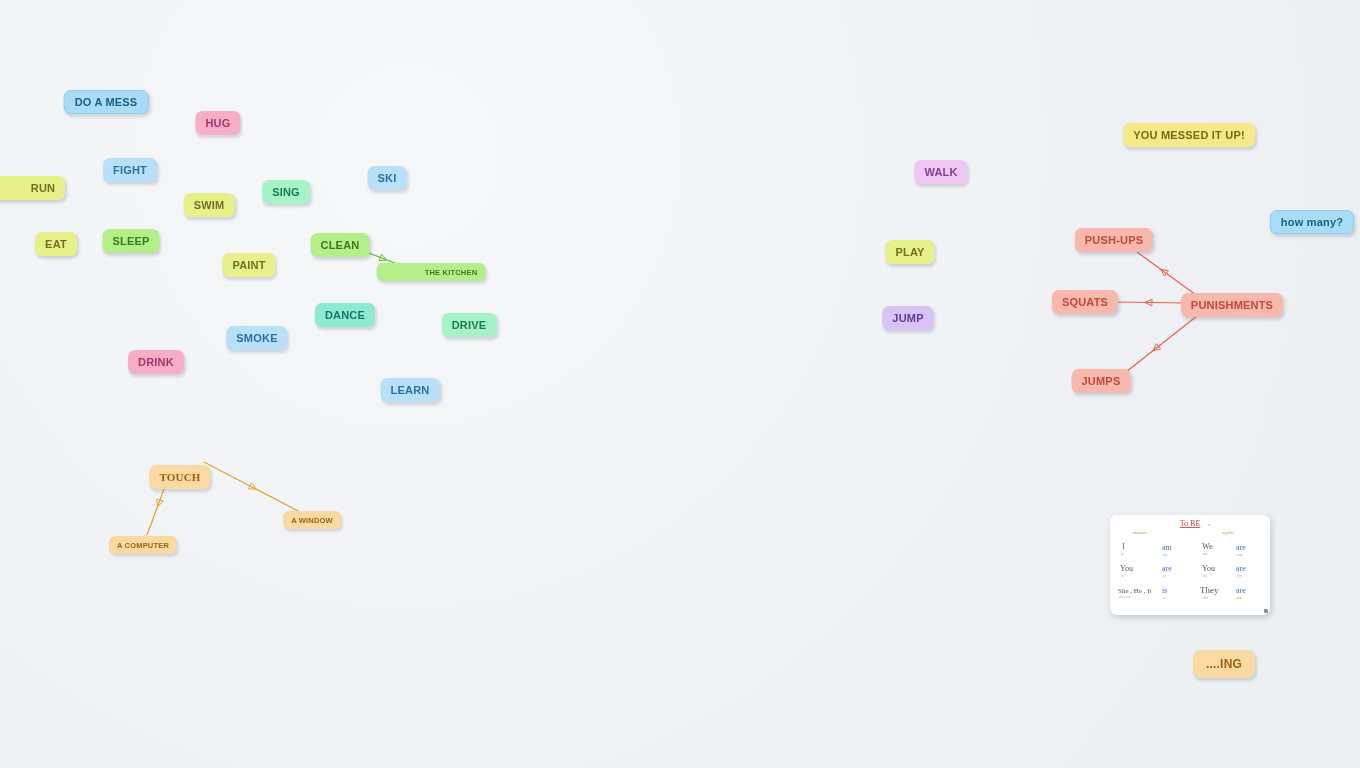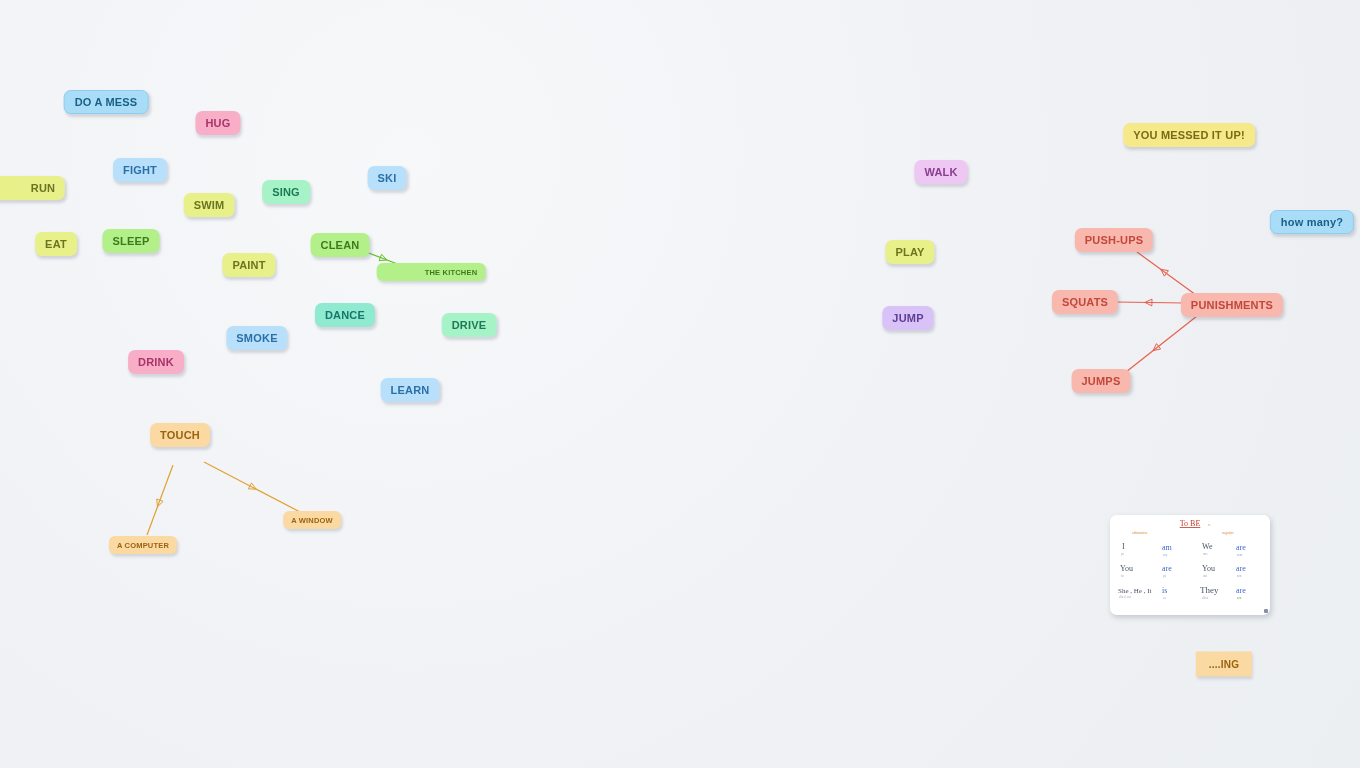--- a/index.html
+++ b/index.html
@@ -43,24 +43,24 @@
     min-height: 24px;
   }
   .node.sz-sub {
     font-size: 7.5px;
     font-weight: bold;
     padding: 4px 8px;
     min-height: 18px;
     border-radius: 6px;
   }
   .node.sz-big {
-    font-size: 10px;
+    font-size: 12px;
     font-weight: bold;
     padding: 7px 13px;
-    border-radius: 0;
+    border-radius: 8px;
   }
   #image-card {
     position: absolute;
     background: #ffffff;
     border-radius: 7px;
     box-shadow: 1.5px 2.5px 5px rgba(90,100,120,0.25);
     overflow: hidden;
     transform: translate(-50%, -50%);
   }
   #image-card svg { display: block; }
@@ -107,21 +107,21 @@
       </g>
     </svg>
 
   <div id="node-layer">
       <div class="node sz-main" style="left: 106px; top: 102px; background: rgb(169, 221, 247); color: rgb(26, 95, 134); border: 1px solid rgb(142, 205, 238);">
         <span>DO A MESS</span>
       </div>
       <div class="node sz-main" style="left: 218px; top: 123px; background: rgb(249, 174, 200); color: rgb(168, 51, 107);">
         <span>HUG</span>
       </div>
-      <div class="node sz-main" style="left: 140px; top: 170px; background: rgb(184, 224, 251); color: rgb(43, 111, 168);">
+      <div class="node sz-main" style="left: 130px; top: 170px; background: rgb(184, 224, 251); color: rgb(43, 111, 168);">
         <span>FIGHT</span>
       </div>
       <div class="node sz-main" style="left: 28px; top: 188px; background: rgb(232, 240, 138); color: rgb(107, 116, 32); padding-left: 40px;">
         <span>RUN</span>
       </div>
       <div class="node sz-main" style="left: 286px; top: 192px; background: rgb(167, 243, 200); color: rgb(29, 122, 85);">
         <span>SING</span>
       </div>
       <div class="node sz-main" style="left: 209px; top: 205px; background: rgb(232, 240, 138); color: rgb(107, 116, 32);">
         <span>SWIM</span>
@@ -152,21 +152,21 @@
       </div>
       <div class="node sz-main" style="left: 257px; top: 338px; background: rgb(184, 224, 251); color: rgb(43, 111, 168);">
         <span>SMOKE</span>
       </div>
       <div class="node sz-main" style="left: 156px; top: 362px; background: rgb(249, 174, 200); color: rgb(168, 51, 107);">
         <span>DRINK</span>
       </div>
       <div class="node sz-main" style="left: 410px; top: 390px; background: rgb(184, 224, 251); color: rgb(43, 111, 168);">
         <span>LEARN</span>
       </div>
-      <div class="node sz-main" style="left: 180px; top: 435px; background: rgb(251, 217, 162); color: rgb(154, 99, 16);">
+      <div class="node sz-main" style="left: 180px; top: 477px; background: rgb(251, 217, 162); color: rgb(154, 99, 16); font-family: Liberation Serif, serif;">
         <span>TOUCH</span>
       </div>
       <div class="node sz-sub" style="left: 312px; top: 520px; background: rgb(251, 217, 162); color: rgb(154, 99, 16);">
         <span>A WINDOW</span>
       </div>
       <div class="node sz-sub" style="left: 143px; top: 545px; background: rgb(251, 217, 162); color: rgb(154, 99, 16);">
         <span>A COMPUTER</span>
       </div>
       <div class="node sz-main" style="left: 941px; top: 172px; background: rgb(238, 199, 242); color: rgb(134, 64, 142);">
         <span>WALK</span>

